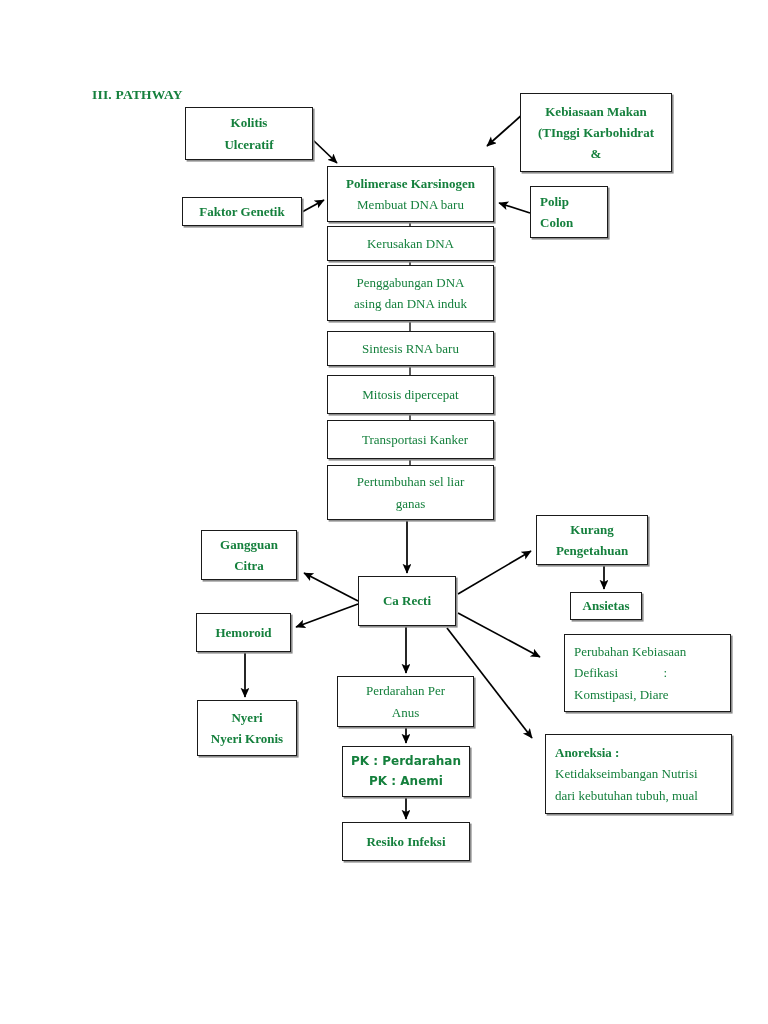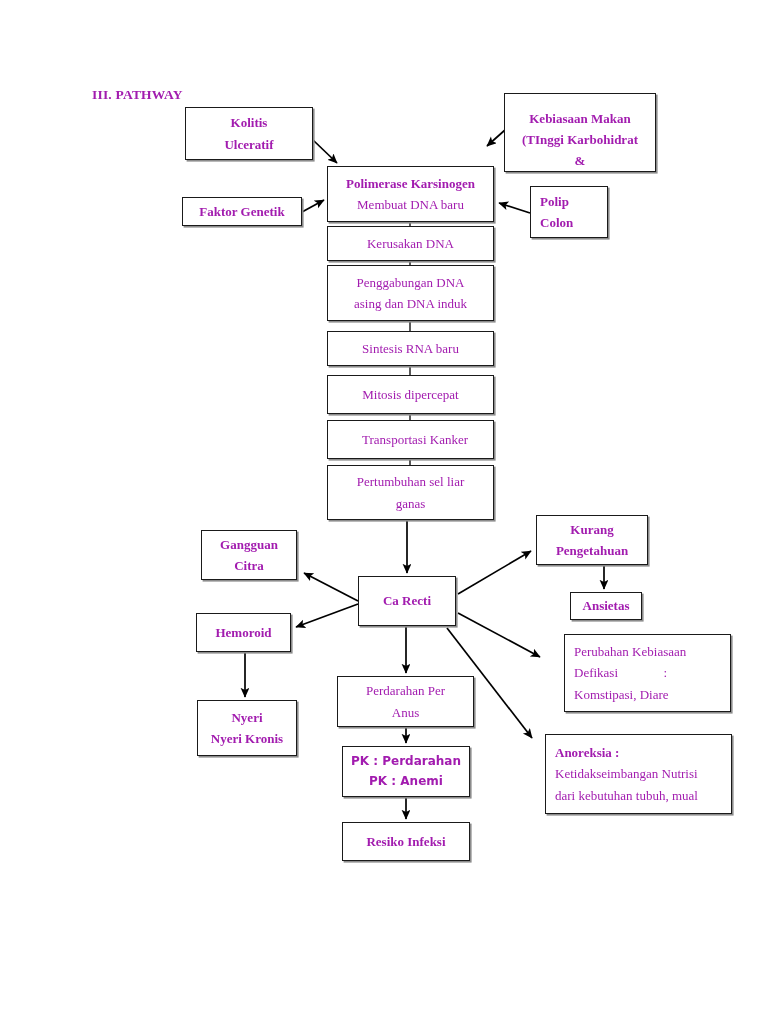--- a/index.html
+++ b/index.html
@@ -7,21 +7,21 @@
     padding: 0;
     background: #ffffff;
   }
   #page {
     position: relative;
     width: 756px;
     height: 1024px;
     background: #ffffff;
     overflow: hidden;
     font-family: "Liberation Serif", "DejaVu Serif", serif;
-    color: #a21caf;
+    color: #15803d;
   }
   #connectors {
     position: absolute;
     left: 0;
     top: 0;
     width: 768px;
     height: 1024px;
     pointer-events: none;
   }
   .heading {
@@ -102,21 +102,21 @@
         <line x1="406" y1="727" x2="406" y2="743" stroke="#000000" stroke-width="1.7" marker-end="url(#arrowhead)"></line>
         <line x1="406" y1="797" x2="406" y2="819" stroke="#000000" stroke-width="1.7" marker-end="url(#arrowhead)"></line>
       </g>
   </svg>
 
   <div id="node-layer">
       <div class="node bold" style="left: 185px; top: 107px; width: 128px; height: 53px;">
         <span class="ln">Kolitis</span>
         <span class="ln">Ulceratif</span>
       </div>
-      <div class="node bold" style="left: 504px; top: 93px; width: 152px; height: 79px; justify-content: flex-end;">
+      <div class="node bold" style="left: 520px; top: 93px; width: 152px; height: 79px;">
         <span class="ln">Kebiasaan Makan</span>
         <span class="ln">(TInggi Karbohidrat</span>
         <span class="ln">&amp;</span>
       </div>
       <div class="node bold" style="left: 182px; top: 197px; width: 120px; height: 29px;">
         <span class="ln">Faktor Genetik</span>
       </div>
       <div class="node bold left" style="left: 530px; top: 186px; width: 78px; height: 52px;">
         <span class="ln">Polip</span>
         <span class="ln">Colon</span>

